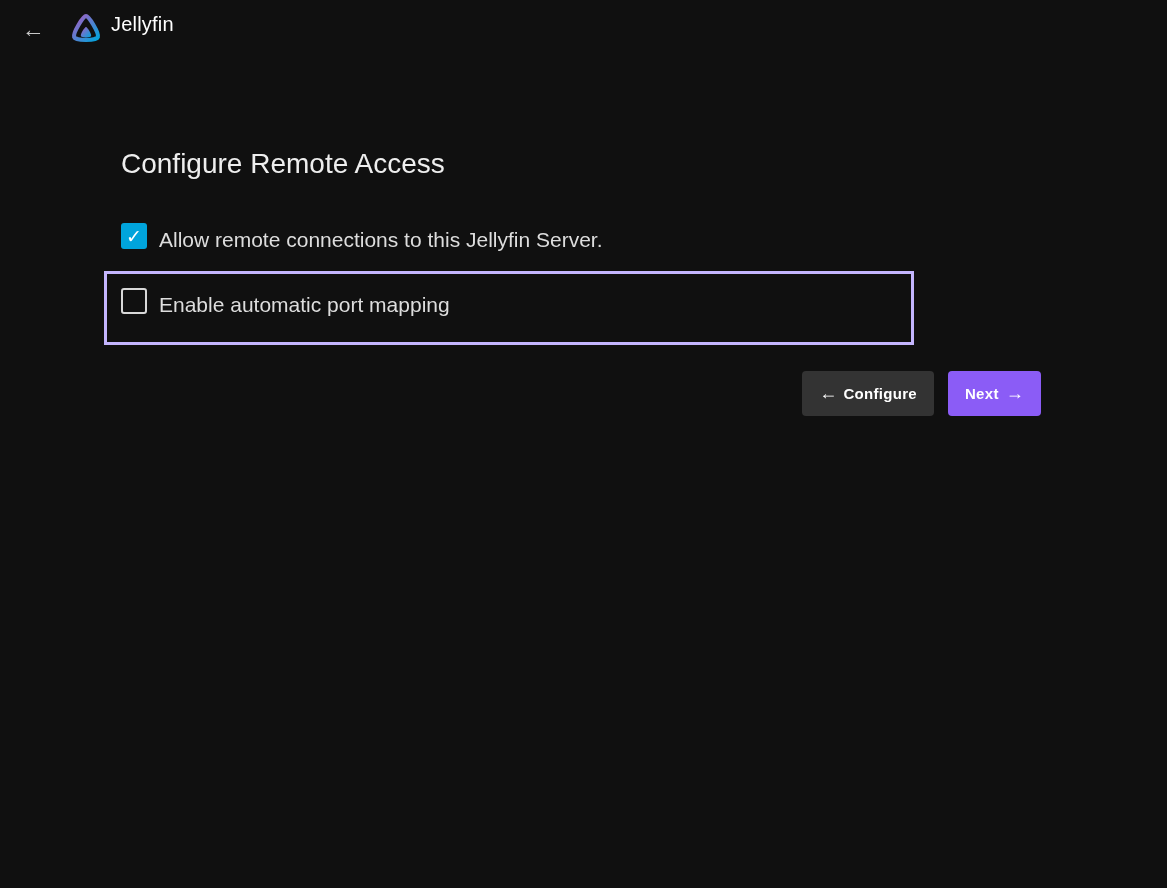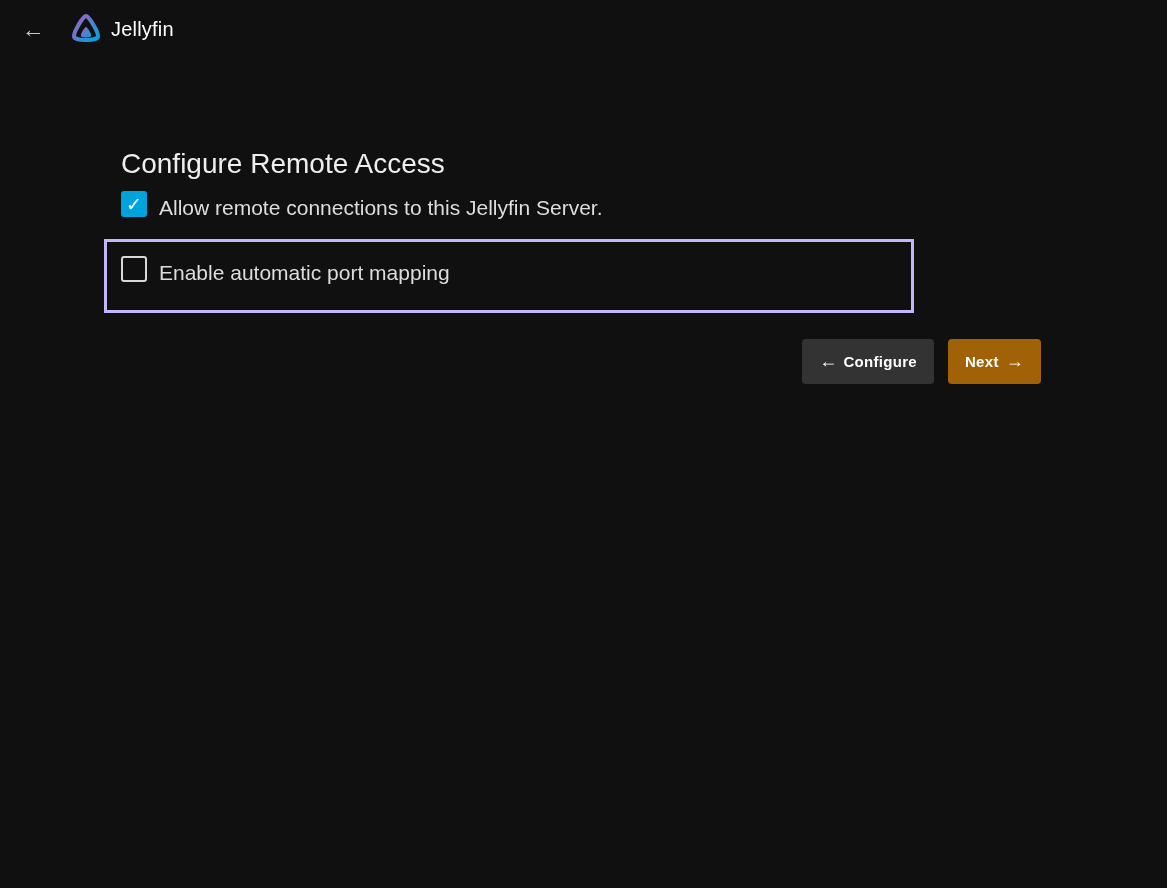--- a/index.html
+++ b/index.html
@@ -27,42 +27,42 @@
     justify-content: center;
     background: transparent;
     border: none;
     color: #c8c8c8;
     font-size: 23px;
     cursor: pointer;
     border-radius: 50%;
   }
   .brand {
     display: flex;
-    align-items: center;
+    align-items: flex-start;
     margin-left: 18px;
   }
   .brand svg { width: 32px; height: 32px; display: block; }
   .brand-name {
     margin-left: 9px;
     font-size: 20px;
     font-weight: 400;
     color: #ffffff;
     letter-spacing: 0.2px;
   }
 
   
   .wizard {
     width: 925px;
     margin: 90px auto 0 auto;
   }
   .page-title {
     font-size: 28px;
     font-weight: 400;
     color: #eeeeee;
-    margin-bottom: 11px;
+    margin-bottom: 43px;
   }
 
   .check-item {
     display: flex;
     align-items: flex-start;
   }
   .checkbox {
     flex: 0 0 auto;
     width: 26px;
     height: 26px;
@@ -131,21 +131,21 @@
     font-family: inherit;
     font-size: 15px;
     font-weight: bold;
     color: #ffffff;
     letter-spacing: 0.3px;
     cursor: pointer;
   }
   .btn .arrow { font-size: 18px; font-weight: normal; }
   .btn-previous { background: #333333; }
   .btn-previous .arrow { margin-right: 6px; }
-  .btn-next { background: #a16207; }
+  .btn-next { background: #8b5cf6; }
   .btn-next .arrow { margin-left: 7px; }
 </style>
 </head>
 <body>
 
 <header class="app-header">
   <button class="back-btn">
     <span>←</span>
   </button>
   <div class="brand">

